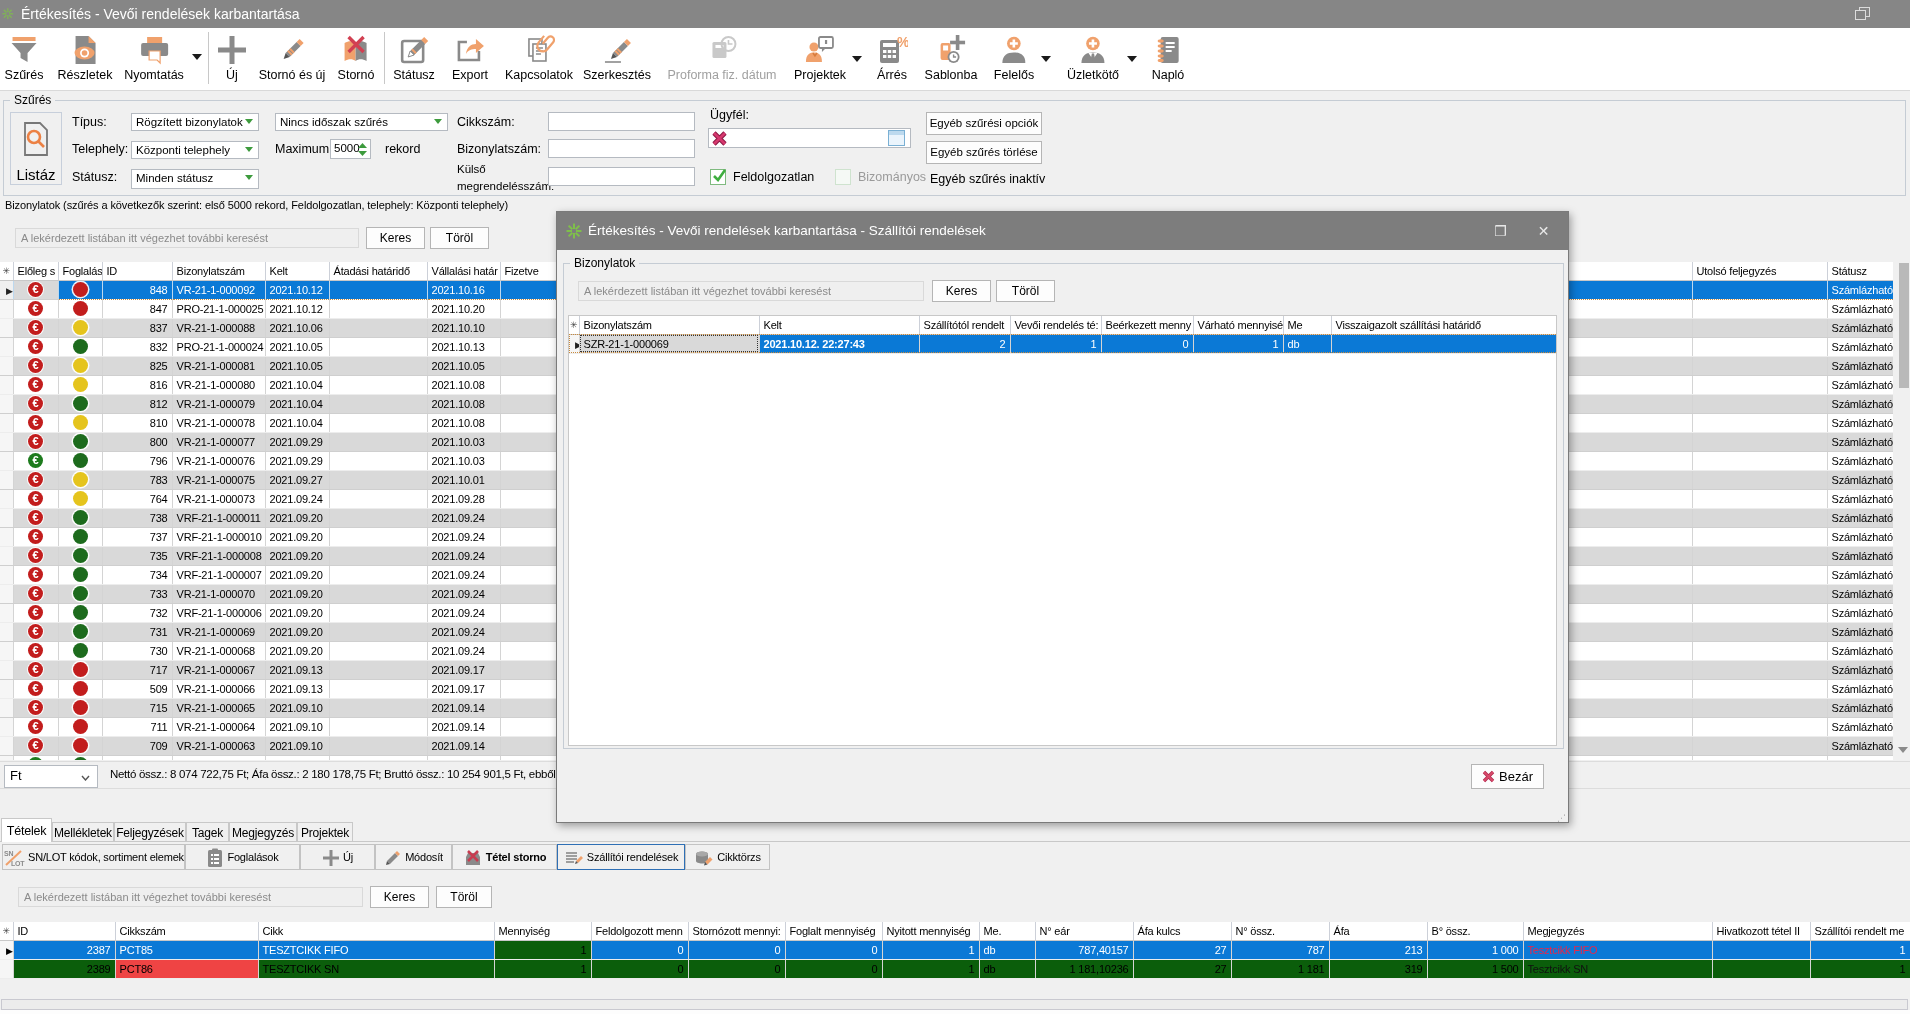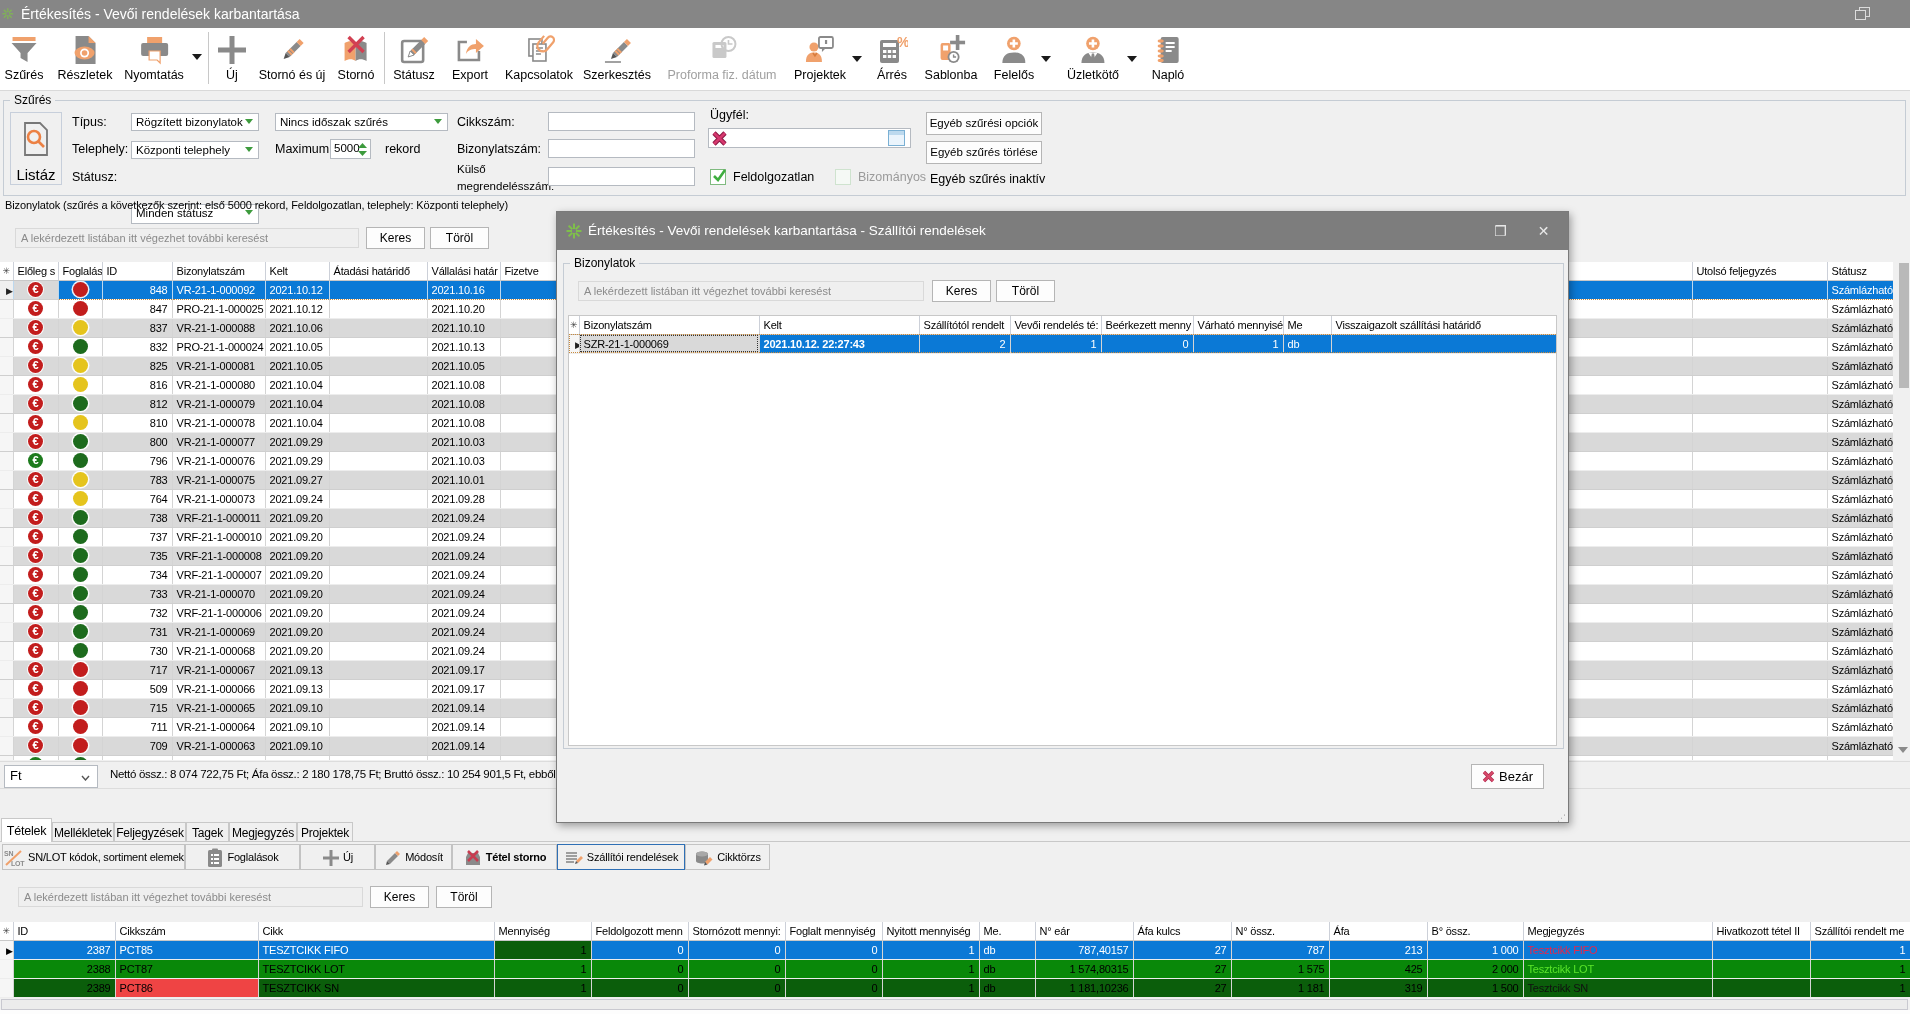--- a/index.html
+++ b/index.html
@@ -273,21 +273,21 @@
       <path d="M4 2 H19 L26 9 V34 H4 Z" fill="none" stroke="#777" stroke-width="1.8"></path>
       <circle cx="13" cy="16" r="6" fill="none" stroke="#ec8144" stroke-width="2.6"></circle>
       <line x1="17.5" y1="20.5" x2="23" y2="26" stroke="#ec8144" stroke-width="2.6"></line>
     </svg>
 <div style="font-size:15px;margin-top:6px;">Listáz</div></div>
 <div class="flabel" style="left:72px;top:115px;">Típus:</div>
 <div class="combo" style="left:131px;top:113px;width:128px;height:18px;">Rögzített bizonylatok<span class="ga"></span></div>
 <div class="flabel" style="left:72px;top:142px;">Telephely:</div>
 <div class="combo" style="left:131px;top:141px;width:128px;height:18px;">Központi telephely<span class="ga"></span></div>
 <div class="flabel" style="left:72px;top:170px;">Státusz:</div>
-<div class="combo" style="left:131px;top:169px;width:128px;height:20px;margin-top:35px;">Minden státusz<span class="ga"></span></div>
+<div class="combo" style="left:131px;top:169px;width:128px;height:20px;">Minden státusz<span class="ga"></span></div>
 <div class="combo" style="left:275px;top:113px;width:173px;height:18px;">Nincs időszak szűrés<span class="ga"></span></div>
 <div class="flabel" style="left:275px;top:142px;">Maximum</div>
 <div class="tinput" style="left:330px;top:139px;width:41px;height:20px;font-size:11.5px;padding:2px 3px;">5000</div>
 <svg class="abs" style="left:357px;top:142px;" width="11" height="15" viewBox="0 0 11 15">
     <path d="M5.5 1 L10 6 H1 Z" fill="#3d9b3d"></path>
     <path d="M5.5 14 L1 9 H10 Z" fill="#3d9b3d"></path>
   </svg>
 <div class="flabel" style="left:385px;top:142px;">rekord</div>
 <div class="flabel" style="left:457px;top:115px;">Cikkszám:</div>
 <div class="tinput" style="left:548px;top:112px;width:147px;height:19px;"></div>
@@ -844,40 +844,20 @@
           <td class="num" style="background:#0b79d6;color:#fff;">27</td>
           <td class="num" style="background:#0b79d6;color:#fff;">787</td>
           <td class="num" style="background:#0b79d6;color:#fff;">213</td>
           <td class="num" style="background:#0b79d6;color:#fff;">1 000</td>
           <td style="background:#0b79d6;color:#e8274b;">Tesztcikk FIFO</td>
           <td style="background:#0b79d6;"></td>
           <td class="num" style="background:#0b79d6;color:#fff;">1</td>
         </tr>
 <tr>
           <td style="background:#f6f6f6;"></td>
-          <td class="num" style="background:#098809;color:#000;">2388</td>
-          <td style="background:#098809;color:#000;">PCT87</td>
-          <td style="background:#098809;color:#000;">TESZTCIKK LOT</td>
-          <td class="num" style="background:#098809;color:#000;">1</td>
-          <td class="num" style="background:#098809;color:#000;">0</td>
-          <td class="num" style="background:#098809;color:#000;">0</td>
-          <td class="num" style="background:#098809;color:#000;">0</td>
-          <td class="num" style="background:#098809;color:#000;">1</td>
-          <td style="background:#098809;color:#000;">db</td>
-          <td class="num" style="background:#098809;color:#000;">1 574,80315</td>
-          <td class="num" style="background:#098809;color:#000;">27</td>
-          <td class="num" style="background:#098809;color:#000;">1 575</td>
-          <td class="num" style="background:#098809;color:#000;">425</td>
-          <td class="num" style="background:#098809;color:#000;">2 000</td>
-          <td style="background:#098809;color:#5ae52a;">Tesztcikk LOT</td>
-          <td style="background:#098809;"></td>
-          <td class="num" style="background:#098809;color:#000;">1</td>
-        </tr>
-<tr>
-          <td style="background:#f6f6f6;"></td>
           <td class="num" style="background:#0b5e0b;color:#000;">2389</td>
           <td style="background:#ef4444;color:#000;">PCT86</td>
           <td style="background:#0b5e0b;color:#000;">TESZTCIKK SN</td>
           <td class="num" style="background:#0b5e0b;color:#000;">1</td>
           <td class="num" style="background:#0b5e0b;color:#000;">0</td>
           <td class="num" style="background:#0b5e0b;color:#000;">0</td>
           <td class="num" style="background:#0b5e0b;color:#000;">0</td>
           <td class="num" style="background:#0b5e0b;color:#000;">1</td>
           <td style="background:#0b5e0b;color:#000;">db</td>
           <td class="num" style="background:#0b5e0b;color:#000;">1 181,10236</td>

